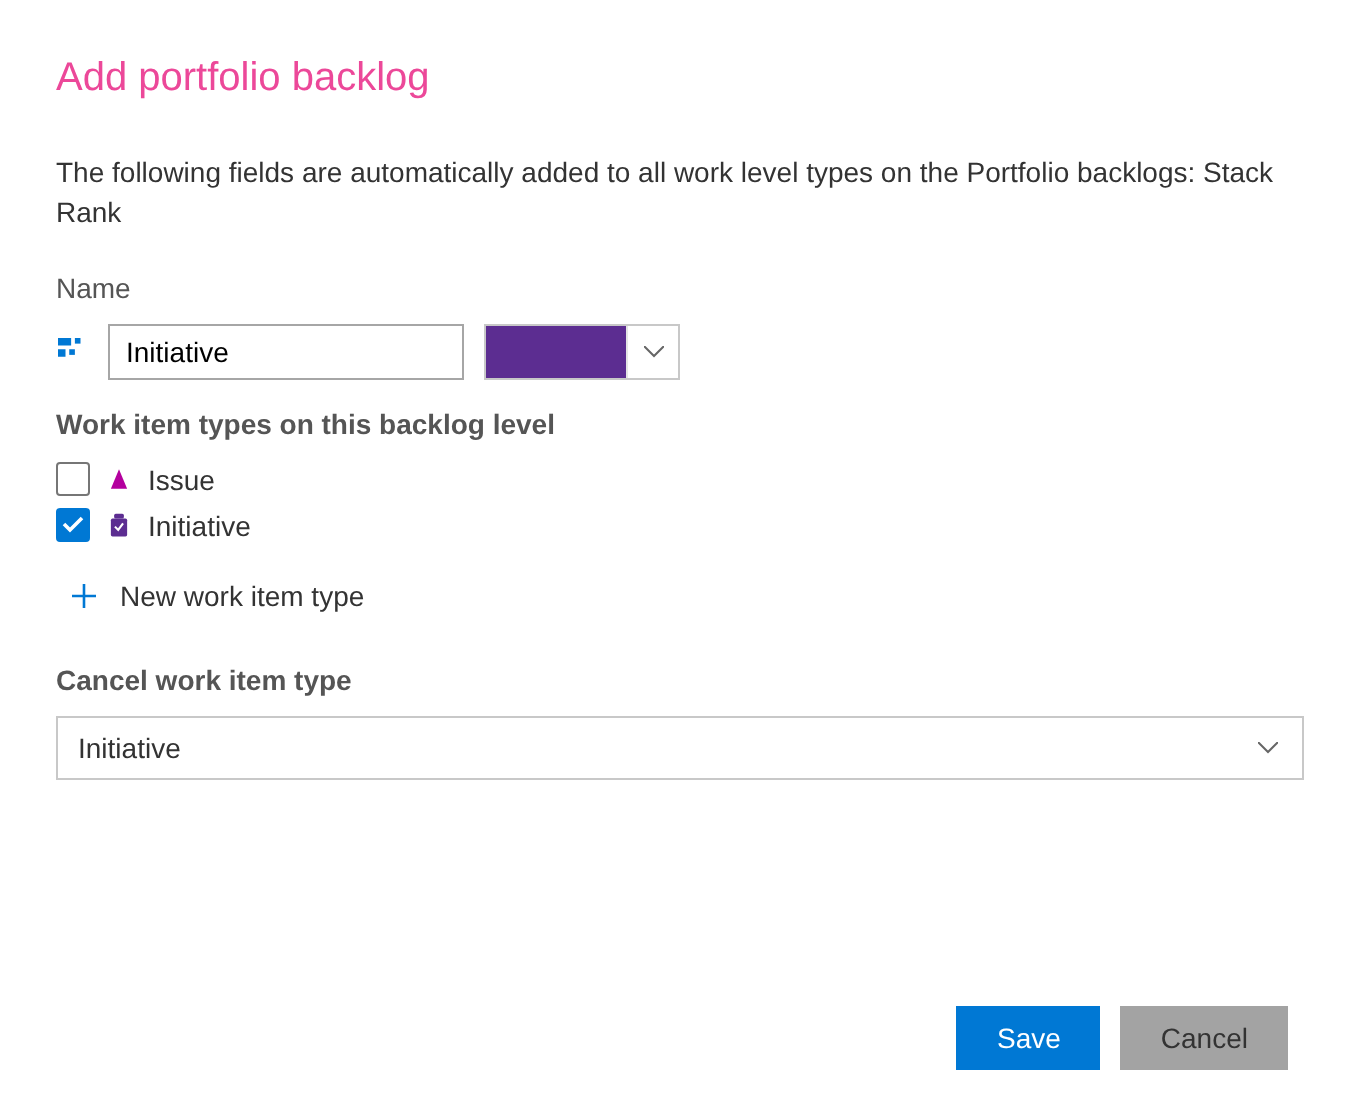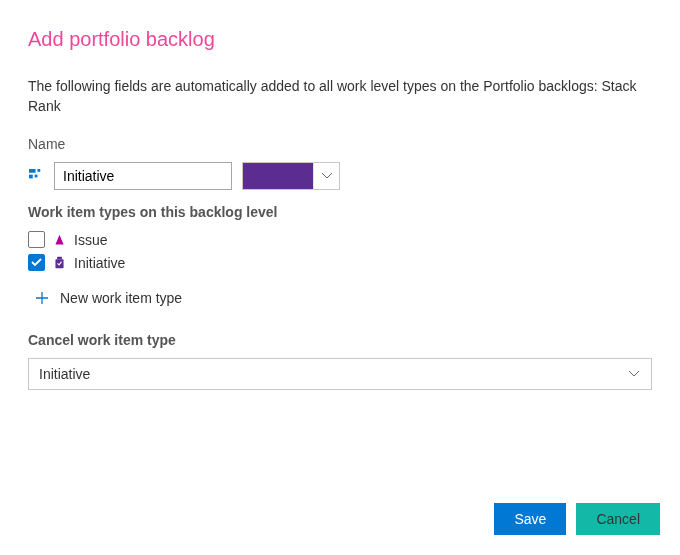--- a/index.html
+++ b/index.html
@@ -164,38 +164,38 @@
     .dropdown-chevron {
       width: 14px;
       height: 14px;
       display: inline-flex;
       align-items: center;
       justify-content: center;
     }
     .footer {
       position: absolute;
       bottom: 20px;
-      right: 20px;
+      right: 36px;
       display: flex;
       gap: 10px;
     }
     .btn {
       height: 32px;
       padding: 0 20px;
       border: none;
       font-size: 14px;
       font-family: inherit;
       cursor: pointer;
     }
     .btn-primary {
       background: #0078d4;
       color: #fff;
     }
     .btn-secondary {
-      background: #14b8a6;
+      background: #a3a3a3;
       color: #333;
     }
   </style>
 </head>
 <body>
 
 <h1 class="dialog-title">Add portfolio backlog</h1>
 
 <p class="description">The following fields are automatically added to all work level types on the Portfolio backlogs: Stack Rank</p>
 

